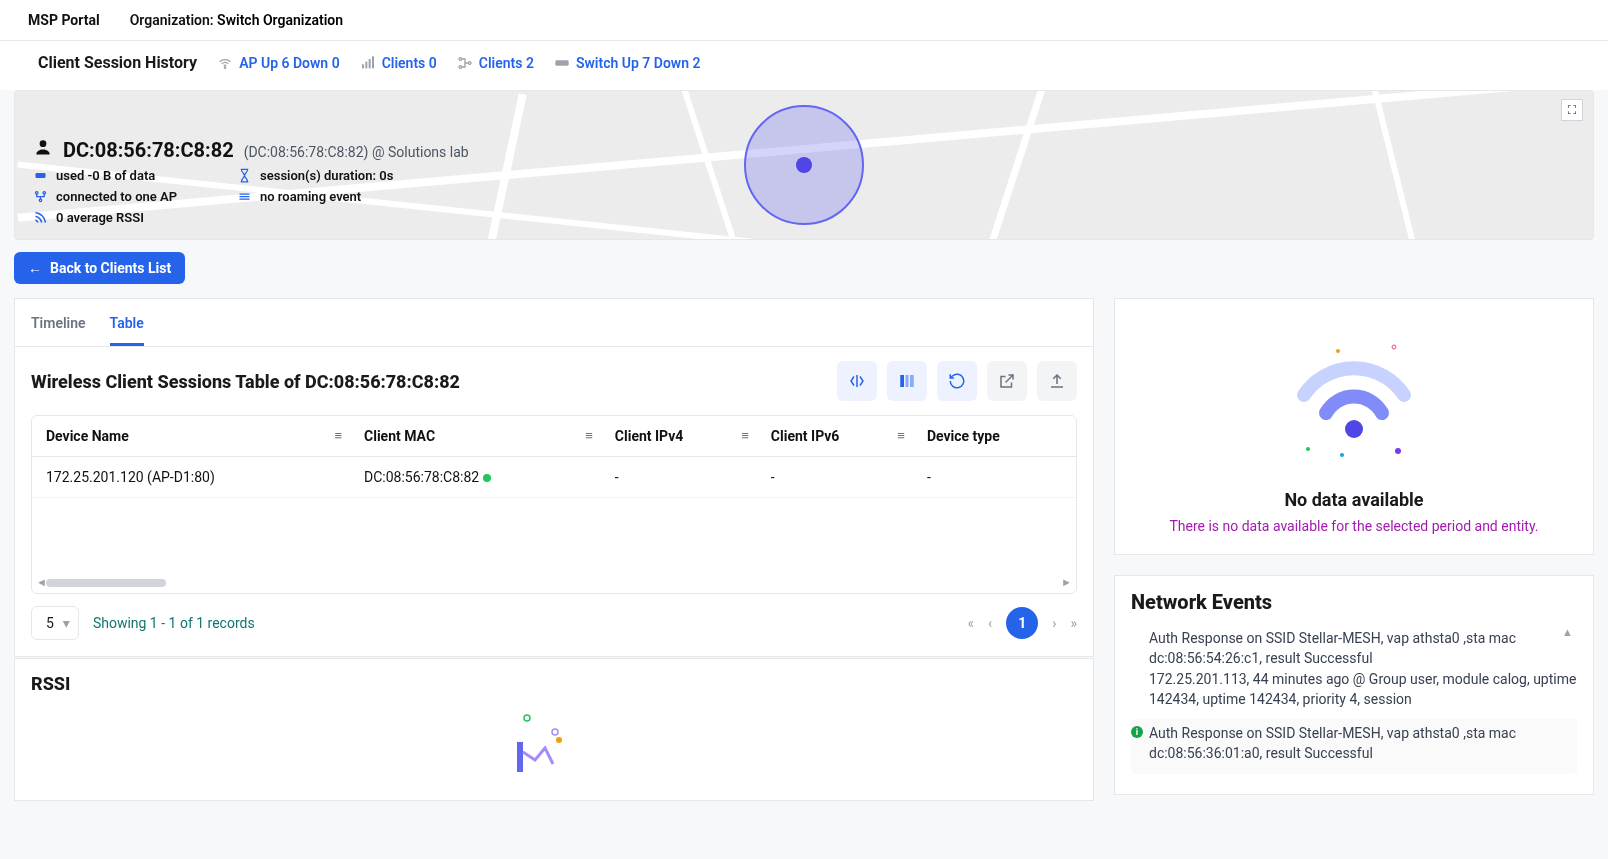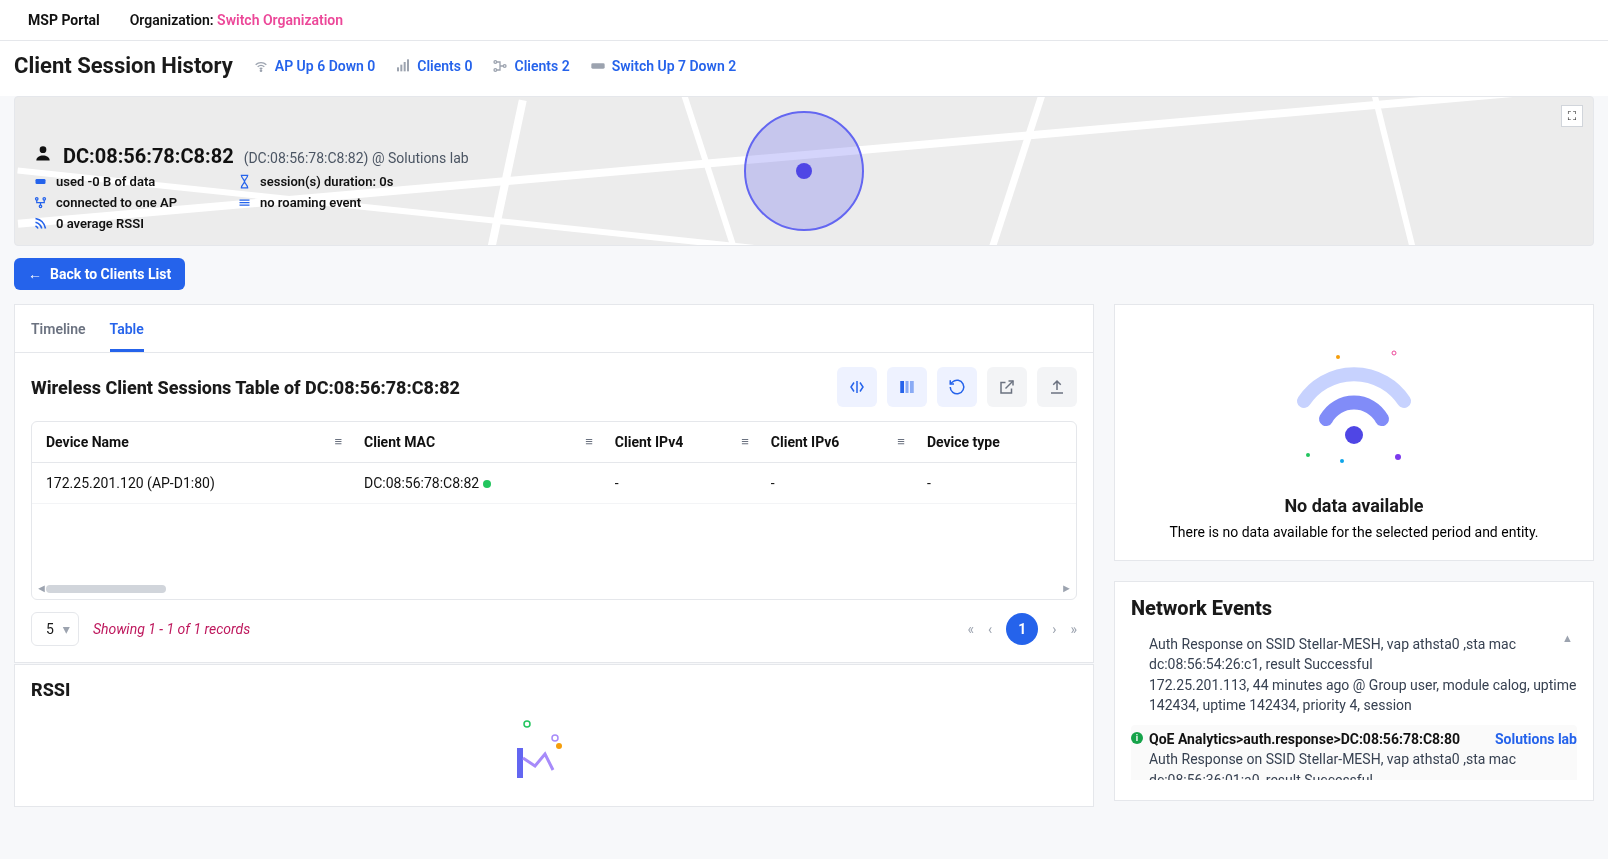--- a/index.html
+++ b/index.html
@@ -1,26 +1,26 @@
 <!DOCTYPE html>
 <html><head>
 <meta charset="utf-8">
 <style>
   * { box-sizing: border-box; margin: 0; padding: 0; }
   body { font-family: -apple-system, BlinkMacSystemFont, "Segoe UI", Roboto, Arial, sans-serif; background: #f7f8fa; color: #1a1a1a; font-size: 14px; }
   .topbar { background: #fff; display: flex; align-items: center; padding: 12px 28px; border-bottom: 1px solid #e5e7eb; }
   .topbar .left { display: flex; align-items: center; gap: 18px; }
   .brand { font-weight: 700; color: #111; }
   .org-label { font-weight: 600; color: #111; margin-left: 12px; }
-  .link { color: #ec4899; font-weight: 600; cursor: pointer; }
+  .link { color: #000000; font-weight: 600; cursor: pointer; }
   .topbar .right { margin-left: auto; display: flex; align-items: center; gap: 18px; }
   .tb-icon { width: 24px; height: 24px; display: inline-flex; align-items: center; justify-content: center; color: #9ca3af; }
   .avatar { width: 32px; height: 32px; display: flex; align-items: center; justify-content: center; font-weight: 700; color: #6b46c1; letter-spacing: 2px; }
   .subbar { background: #fff; display: flex; align-items: center; padding: 12px 14px 18px 14px; gap: 20px; }
-  .page-title { font-size: 22px; font-weight: 700; }
+  .page-title { font-size: 16px; font-weight: 700; margin-left: 24px; }
   .crumb { color: #2563eb; font-weight: 600; display: inline-flex; align-items: center; gap: 6px; }
   .crumb-icon { width: 16px; height: 16px; display: inline-flex; align-items: center; justify-content: center; color: #9ca3af; }
   .time-pill { margin-left: auto; border: 1px solid #e5e7eb; border-radius: 6px; padding: 10px 16px; font-weight: 600; color: #111; }
   .content { padding: 0 14px 20px 14px; }
   .map-card { position: relative; background: #ececec; border: 1px solid #e5e7eb; border-radius: 4px; height: 150px; overflow: hidden; }
   .road { position: absolute; background: #fff; }
   .map-pin { position: absolute; width: 120px; height: 120px; left: 50%; top: 50%; transform: translate(-50%, -50%); }
   .pin-outer { position: absolute; inset: 0; border-radius: 50%; background: rgba(99,102,241,0.28); border: 2px solid #6366f1; }
   .pin-inner { position: absolute; width: 16px; height: 16px; left: 50%; top: 50%; transform: translate(-50%,-50%); border-radius: 50%; background: #4f46e5; }
   .map-info { position: absolute; left: 18px; top: 46px; color: #111; font-size: 13px; }
@@ -48,31 +48,31 @@
   .tbl th { text-align: left; padding: 12px 14px; font-weight: 700; border-bottom: 1px solid #e5e7eb; color: #111; position: relative; }
   .tbl td { padding: 12px 14px; color: #111; }
   .th-menu { position: absolute; right: 8px; top: 12px; color: #6b7280; font-size: 13px; }
   .status-dot { display: inline-block; width: 8px; height: 8px; border-radius: 50%; background: #22c55e; margin-left: 4px; }
   .tbl-scroll { height: 96px; border-top: 1px solid #f3f4f6; position: relative; }
   .scrollbar-fake { position: absolute; bottom: 6px; left: 14px; height: 8px; width: 120px; background: #d1d5db; border-radius: 4px; }
   .scroll-arrow { position: absolute; bottom: 4px; font-size: 11px; color: #9ca3af; }
   .pager { display: flex; align-items: center; padding: 12px 16px 16px 16px; gap: 14px; }
   .page-size { border: 1px solid #e5e7eb; border-radius: 6px; padding: 8px 24px 8px 14px; position: relative; cursor: pointer; }
   .page-size::after { content: '▾'; position: absolute; right: 8px; color: #9ca3af; }
-  .pager-info { color: #be185d; font-style: italic; }
+  .pager-info { color: #0f766e; }
   .pager-nav { margin-left: auto; display: flex; align-items: center; gap: 14px; color: #9ca3af; }
   .page-num { width: 32px; height: 32px; border-radius: 50%; background: #2563eb; color: #fff; display: flex; align-items: center; justify-content: center; font-weight: 700; }
   .nav-arrow { cursor: pointer; }
   .rssi-card { margin-top: 1px; padding: 14px 16px 26px 16px; }
   .rssi-title { font-weight: 800; font-size: 18px; margin-bottom: 20px; }
   .rside .card { padding: 14px 16px 20px 16px; margin-bottom: 20px; }
   .rtitle { font-weight: 800; font-size: 20px; margin-bottom: 6px; }
   .illus { display: flex; flex-direction: column; align-items: center; justify-content: center; padding: 20px 0; }
   .nodata { text-align: center; font-weight: 700; font-size: 18px; margin-top: 6px; }
-  .nodata-sub { text-align: center; color: #000000; margin-top: 8px; }
+  .nodata-sub { text-align: center; color: #a21caf; margin-top: 8px; }
   .evt-scroll { margin-top: 10px; max-height: 150px; overflow: hidden; position: relative; }
   .evt { padding: 4px 0 10px 18px; color: #374151; font-size: 14px; line-height: 1.45; position: relative; border-radius: 4px; }
   .evt.highlight { background: #fafafa; }
   .evt .hdr { font-weight: 700; color: #111; }
   .evt .sol { color: #2563eb; float: right; font-weight: 700; }
   .evt .info-dot { position: absolute; left: 0; top: 7px; width: 12px; height: 12px; border-radius: 50%; background: #16a34a; display: flex; align-items: center; justify-content: center; color: #fff; font-size: 9px; font-weight: 700; }
   .evt-arrow { position: absolute; right: 4px; top: 2px; color: #9ca3af; font-size: 11px; }
   svg { display: block; }
 </style>
 </head>
@@ -337,21 +337,20 @@
       <div class="card">
         <div class="rtitle">Network Events</div>
         <div class="evt-scroll">
           <span class="evt-arrow">▲</span>
           <div class="evt">
             <div>Auth Response on SSID Stellar-MESH, vap athsta0 ,sta mac dc:08:56:54:26:c1, result Successful</div>
             <div>172.25.201.113, 44 minutes ago @ Group user, module calog, uptime 142434, uptime 142434, priority 4, session</div>
           </div>
           <div class="evt highlight">
             <span class="info-dot">i</span>
-            <div><span class="hdr">QoE Analytics&gt;auth.response&gt;DC:08:56:78:C8:80</span><span class="sol">Solutions lab</span></div>
             <div>Auth Response on SSID Stellar-MESH, vap athsta0 ,sta mac dc:08:56:36:01:a0, result Successful</div>
 
           </div>
         </div>
       </div>
     </div>
   </div>
 </div>
 
 </body></html>

